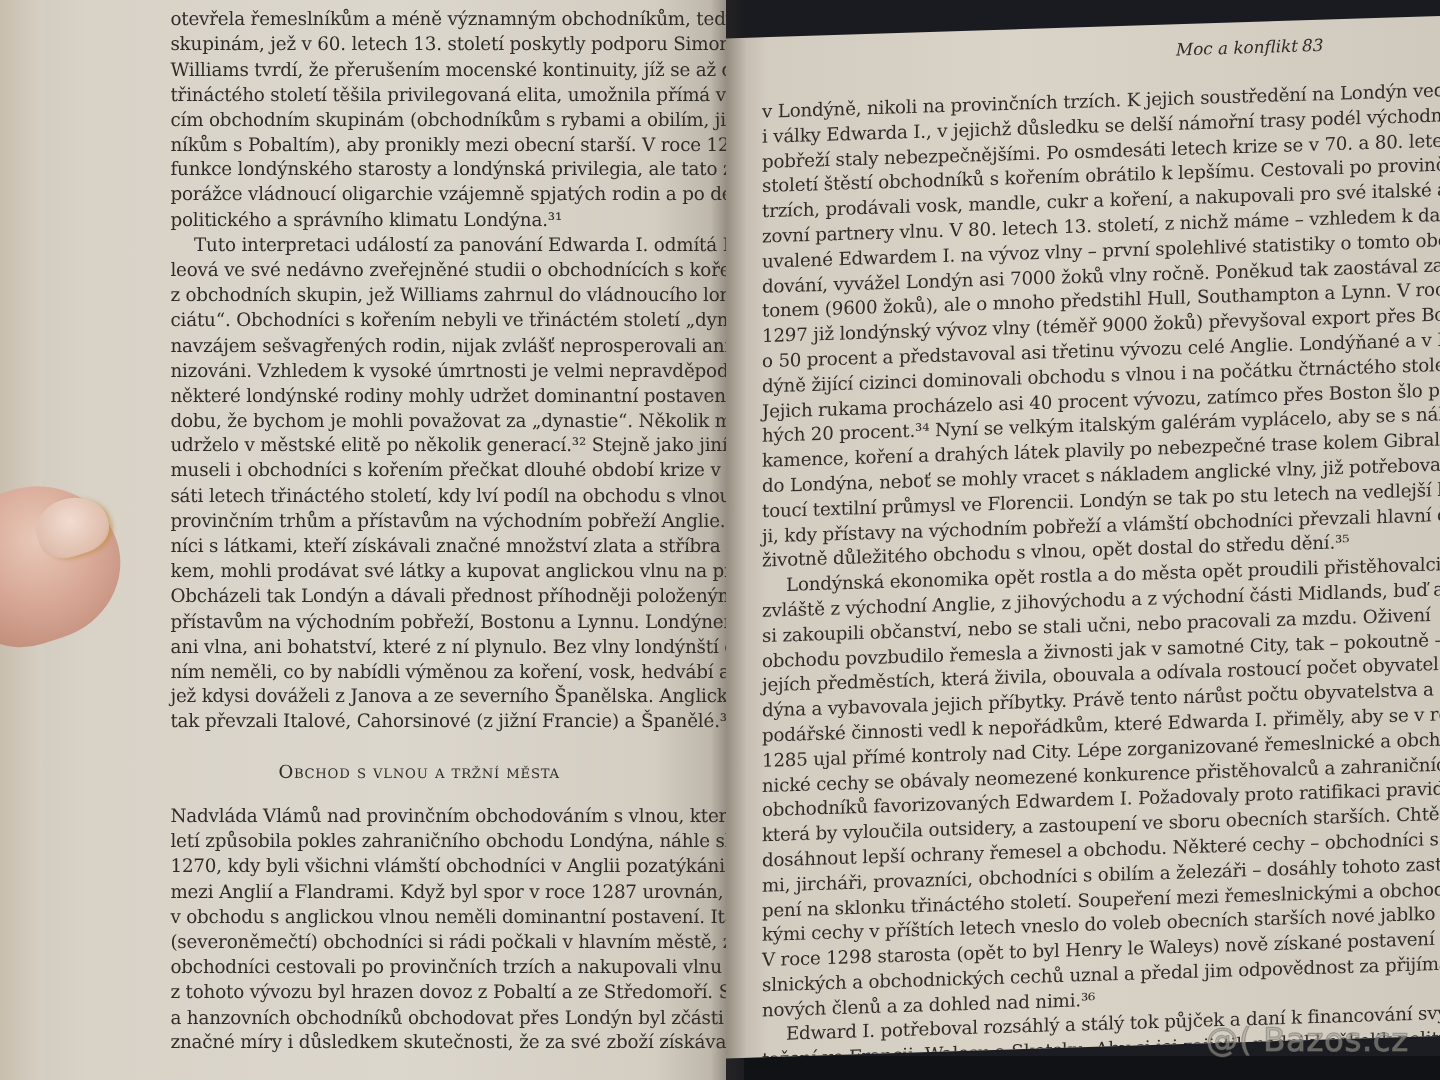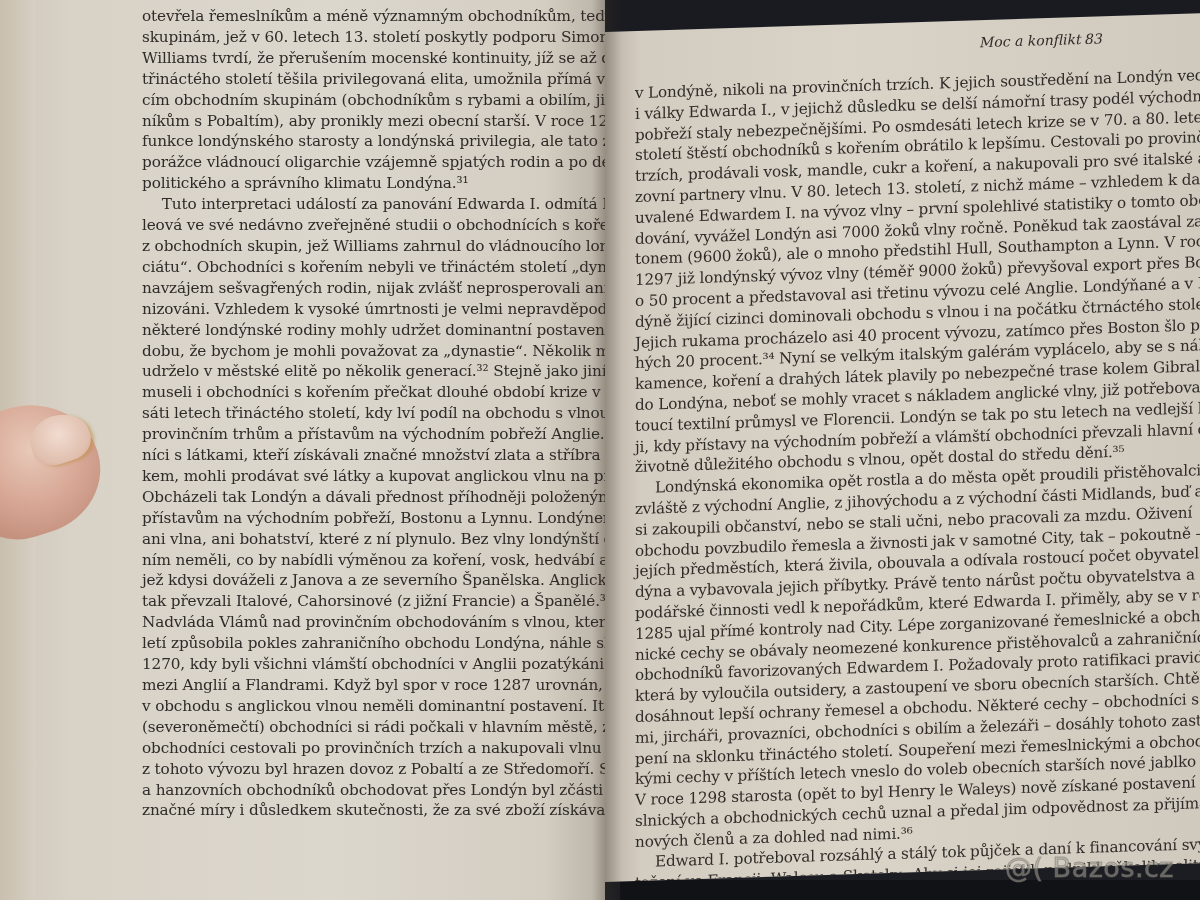--- a/index.html
+++ b/index.html
@@ -105,20 +105,21 @@
       <div class="line" style="transform: scaleX(0.985);">sáti letech třináctého století, kdy lví podíl na obchodu s vlnou připadl vel</div>
       <div class="line" style="transform: scaleX(0.985);">provinčním trhům a přístavům na východním pobřeží Anglie. Vlámští obcho</div>
       <div class="line" style="transform: scaleX(0.985);">níci s látkami, kteří získávali značné množství zlata a stříbra z obchodu s Něm</div>
       <div class="line" style="transform: scaleX(0.985);">kem, mohli prodávat své látky a kupovat anglickou vlnu na provinčních trz</div>
       <div class="line" style="transform: scaleX(0.985);">Obcházeli tak Londýn a dávali přednost příhodněji položeným a svobodný</div>
       <div class="line" style="transform: scaleX(0.985);">přístavům na východním pobřeží, Bostonu a Lynnu. Londýnem neproudi</div>
       <div class="line" style="transform: scaleX(0.985);">ani vlna, ani bohatství, které z ní plynulo. Bez vlny londýnští obchodníci s k</div>
       <div class="line" style="transform: scaleX(0.985);">ním neměli, co by nabídli výměnou za koření, vosk, hedvábí a další cenné zb</div>
       <div class="line" style="transform: scaleX(0.985);">jež kdysi dováželi z Janova a ze severního Španělska. Anglický obchod s koře</div>
       <div class="line" style="transform: scaleX(0.985);">tak převzali Italové, Cahorsinové (z jižní Francie) a Španělé.³³</div>
+      <div class="heading">Obchod s vlnou a tržní města</div>
       <div class="line" style="transform: scaleX(0.985);">Nadvláda Vlámů nad provinčním obchodováním s vlnou, která ve třináctém sto</div>
       <div class="line" style="transform: scaleX(0.985);">letí způsobila pokles zahraničního obchodu Londýna, náhle skončila v roce</div>
       <div class="line" style="transform: scaleX(0.985);">1270, kdy byli všichni vlámští obchodníci v Anglii pozatýkáni v důsledku sporu</div>
       <div class="line" style="transform: scaleX(0.985);">mezi Anglií a Flandrami. Když byl spor v roce 1287 urovnán, Vlámové</div>
       <div class="line" style="transform: scaleX(0.985);">v obchodu s anglickou vlnou neměli dominantní postavení. Italští a hanzovní</div>
       <div class="line" style="transform: scaleX(0.985);">(severoněmečtí) obchodníci si rádi počkali v hlavním městě, zatímco londýnští</div>
       <div class="line" style="transform: scaleX(0.985);">obchodníci cestovali po provinčních trzích a nakupovali vlnu na export.</div>
       <div class="line" style="transform: scaleX(0.985);">z tohoto vývozu byl hrazen dovoz z Pobaltí a ze Středomoří. Sklon italských</div>
       <div class="line" style="transform: scaleX(0.985);">a hanzovních obchodníků obchodovat přes Londýn byl zčásti věcí zvyku, do</div>
       <div class="line" style="transform: scaleX(0.985);">značné míry i důsledkem skutečnosti, že za své zboží získávali nejlepší ceny</div>

